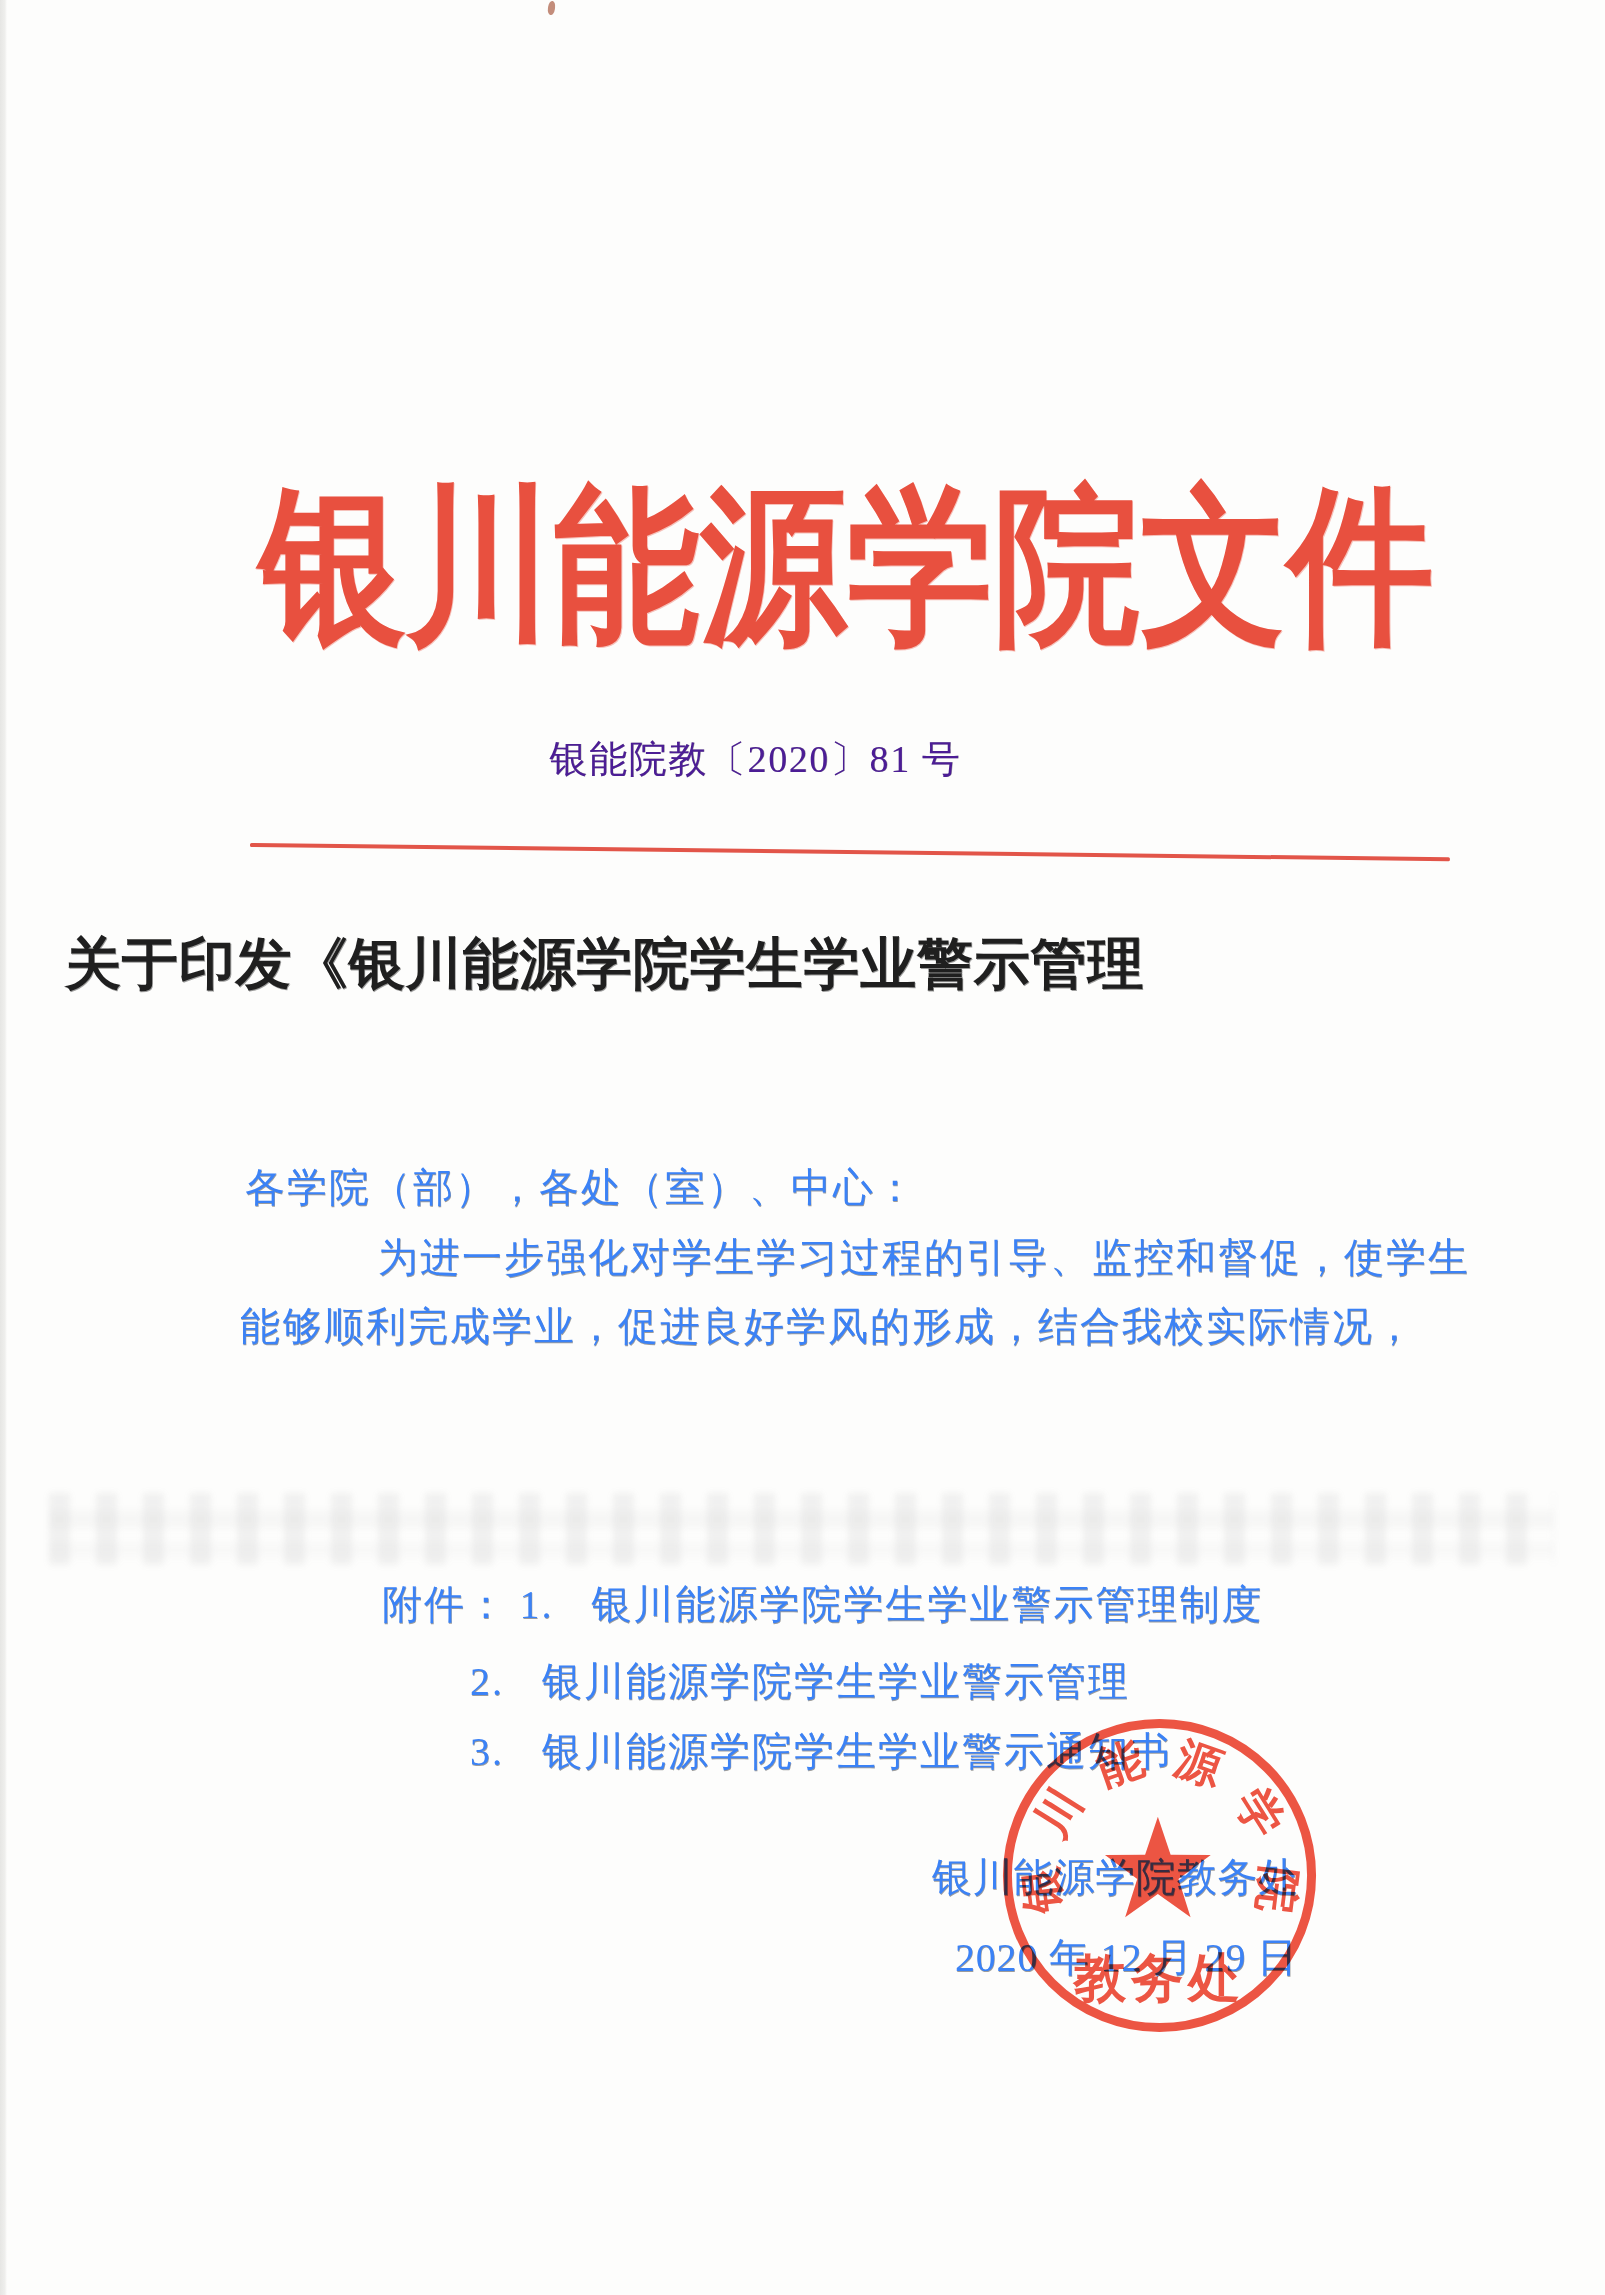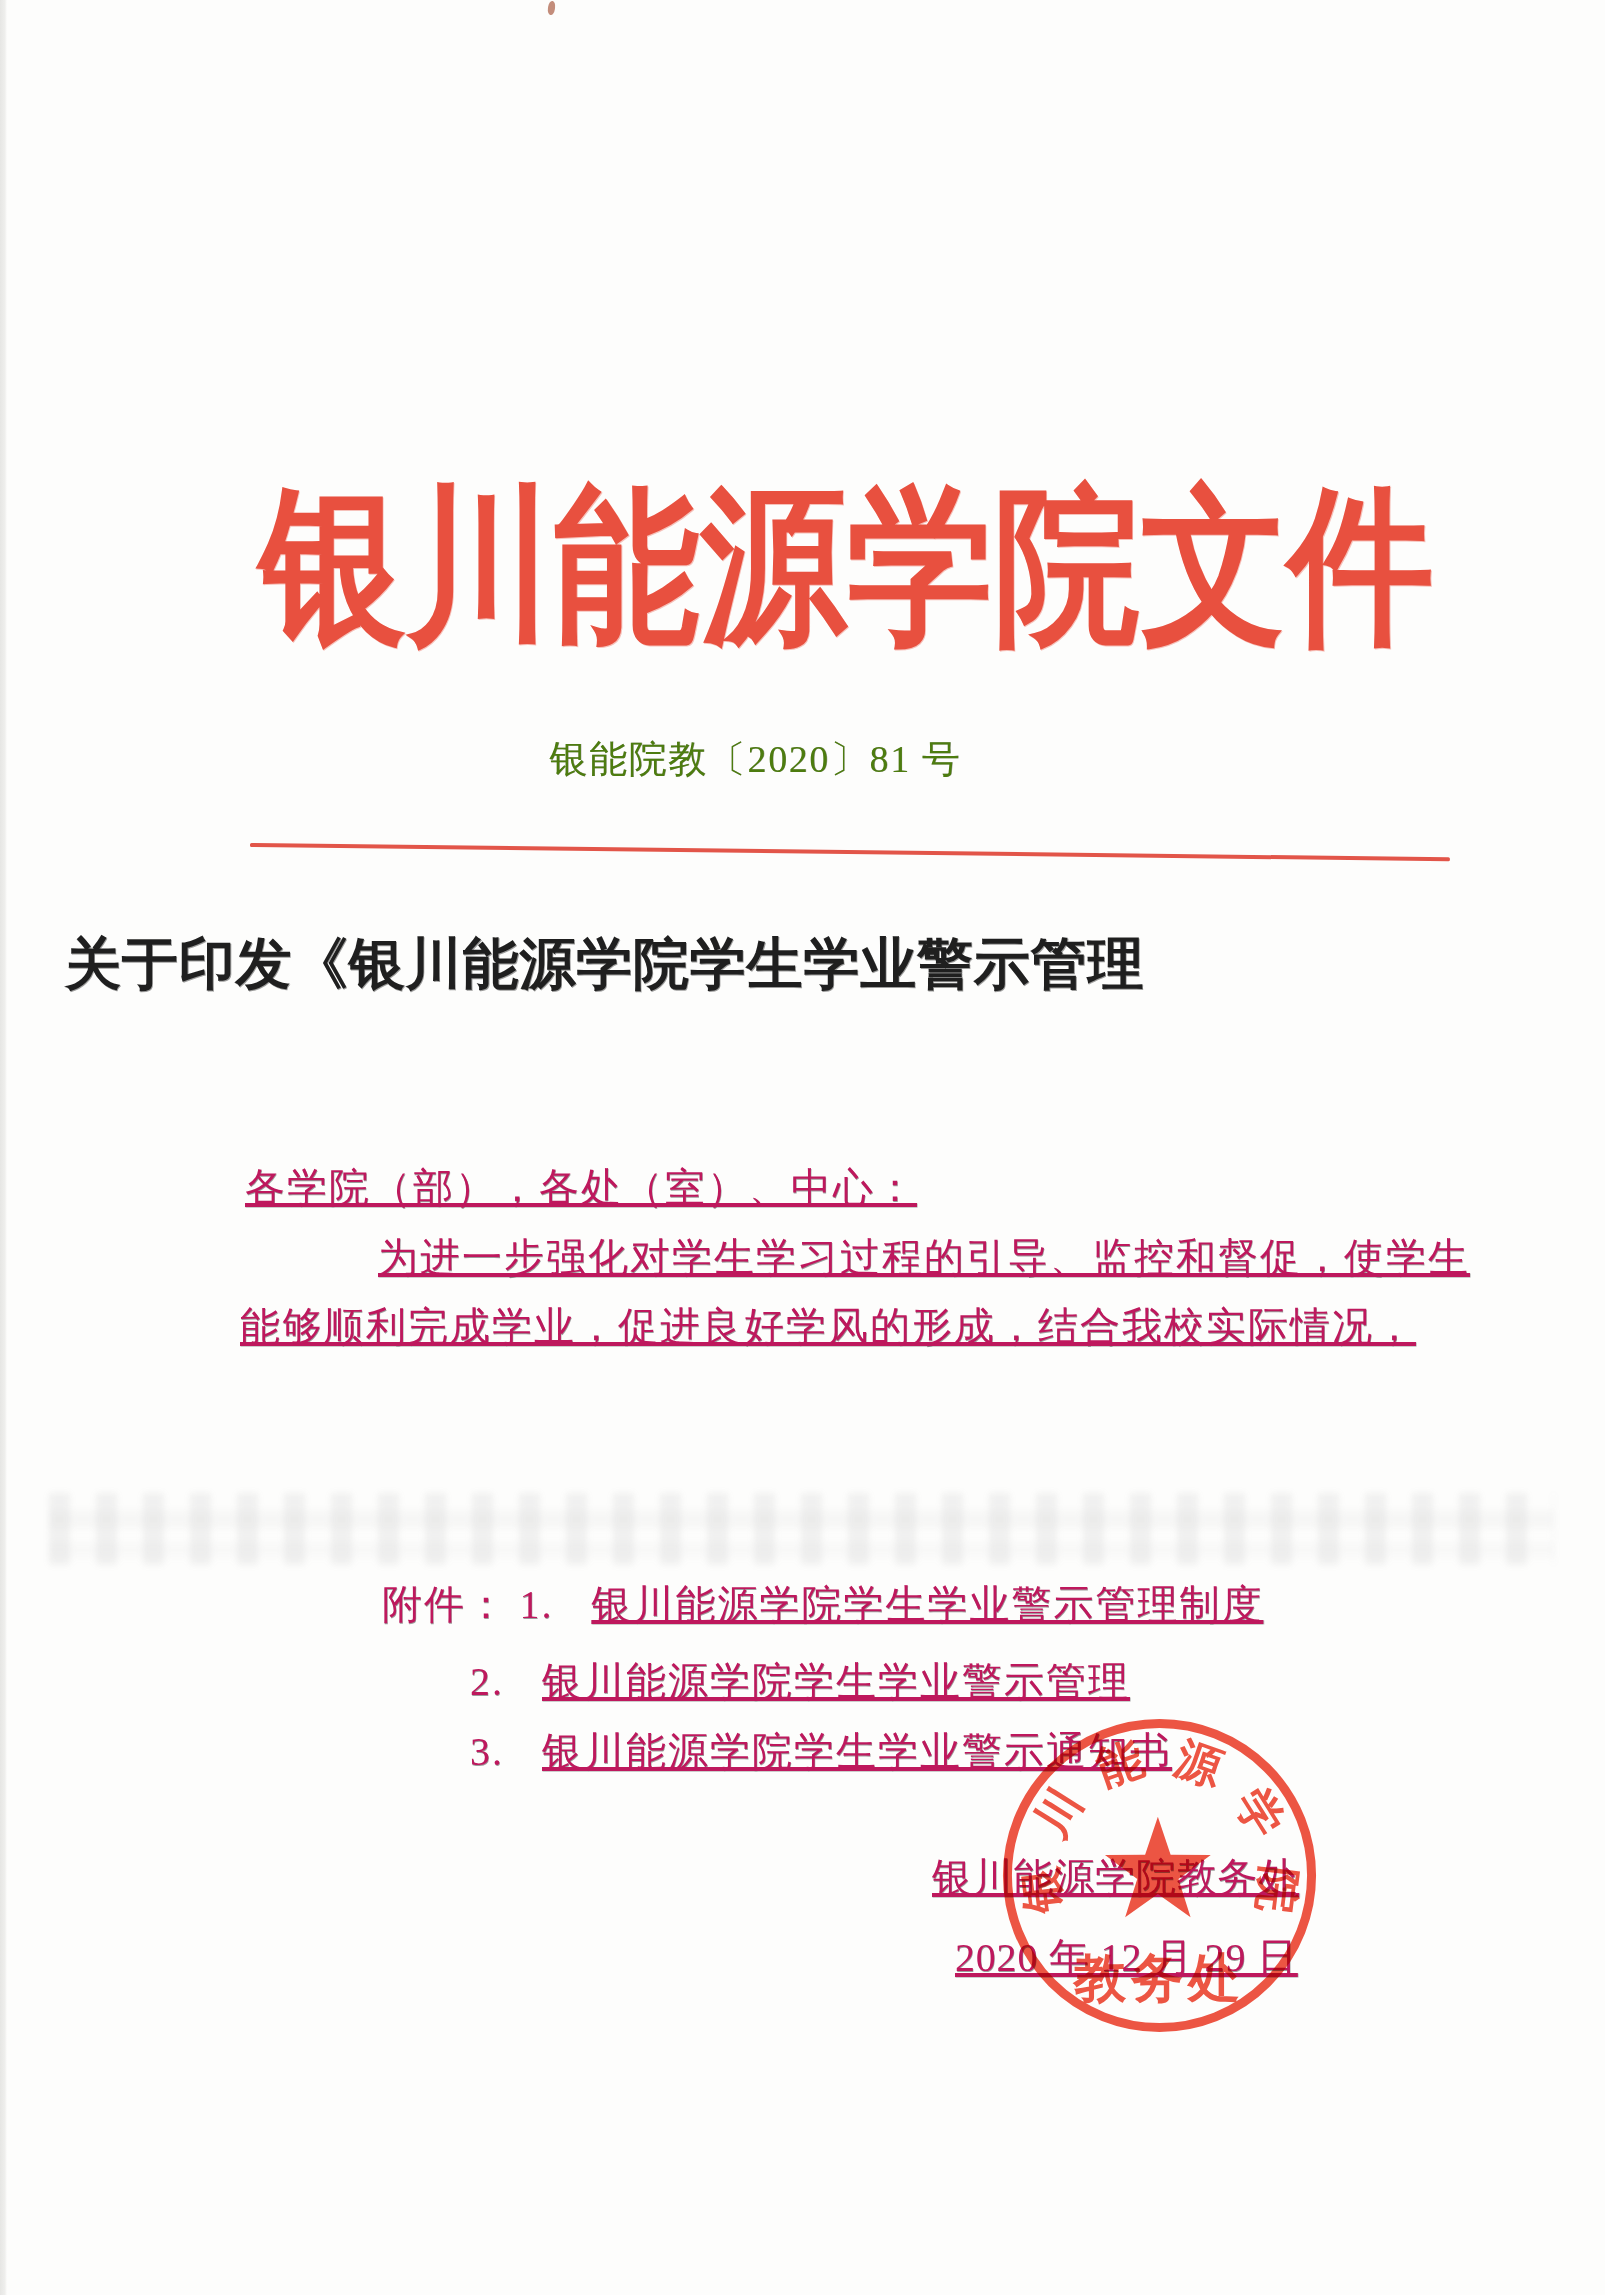--- a/index.html
+++ b/index.html
@@ -23,39 +23,38 @@
   .masthead{
     position:absolute;left:260px;top:482px;
     font-size:146px;line-height:1;font-weight:bold;
     letter-spacing:0.8px;color:#e8503f;white-space:nowrap;
     transform:scaleY(1.17);transform-origin:left top;
     text-shadow:0.8px 0.8px 0 rgba(232,80,63,.35);
   }
   .doc-number{
     position:absolute;left:0;top:734px;width:1446px;
     padding-left:65px;box-sizing:border-box;text-align:center;
-    font-size:38px;color:#4d7c0f;letter-spacing:1.6px;white-space:nowrap;
+    font-size:38px;color:#4c1d95;letter-spacing:1.6px;white-space:nowrap;
     text-shadow:0.4px 0.4px 0.4px rgba(60,60,60,.45);
   }
   .red-rule{
     position:absolute;left:250px;top:843px;width:1200px;height:4.1px;
     background:#e25549;transform:rotate(0.68deg);transform-origin:left center;
     border-radius:1.6px;
   }
   .doc-title{
     position:absolute;left:0;top:918px;width:1605px;
     padding-left:65px;box-sizing:border-box;
     font-size:56px;line-height:92px;font-weight:bold;color:#1f1f1f;
     letter-spacing:0.8px;
     text-shadow:0.8px 1px 0 rgba(40,40,40,.45);
   }
   .body-text{
-    font-size:40px;color:#be185d;letter-spacing:2px;white-space:nowrap;
+    font-size:40px;color:#3b82f6;letter-spacing:2px;white-space:nowrap;
     text-shadow:0.5px 0.5px 0.6px rgba(60,60,60,.5);
-    text-decoration:underline;
   }
   .salutation{position:absolute;left:245px;top:1160px;}
   .p-line-0{position:absolute;left:378px;top:1230px;}
   .p-line-1{position:absolute;left:240px;top:1299px;}
   .p-line-2{position:absolute;left:240px;top:1369px;}
   .p-line-3{position:absolute;left:240px;top:1438px;}
   
   .ghost-band{
     position:absolute;left:49px;top:1493px;width:1505px;height:72px;
     background:

